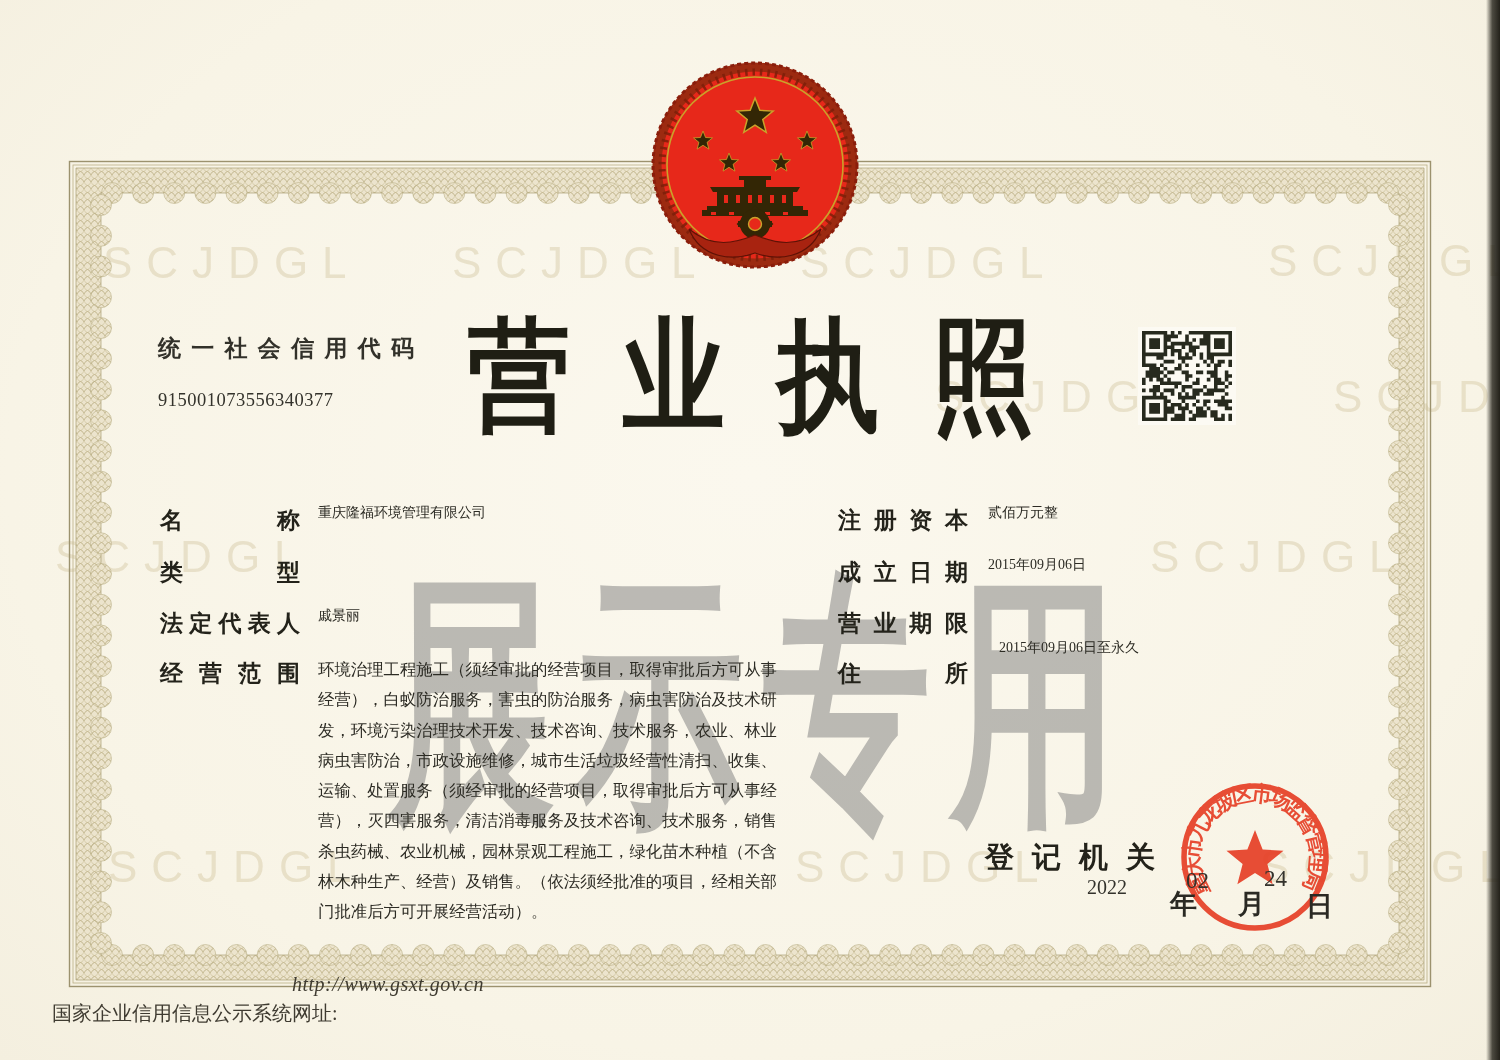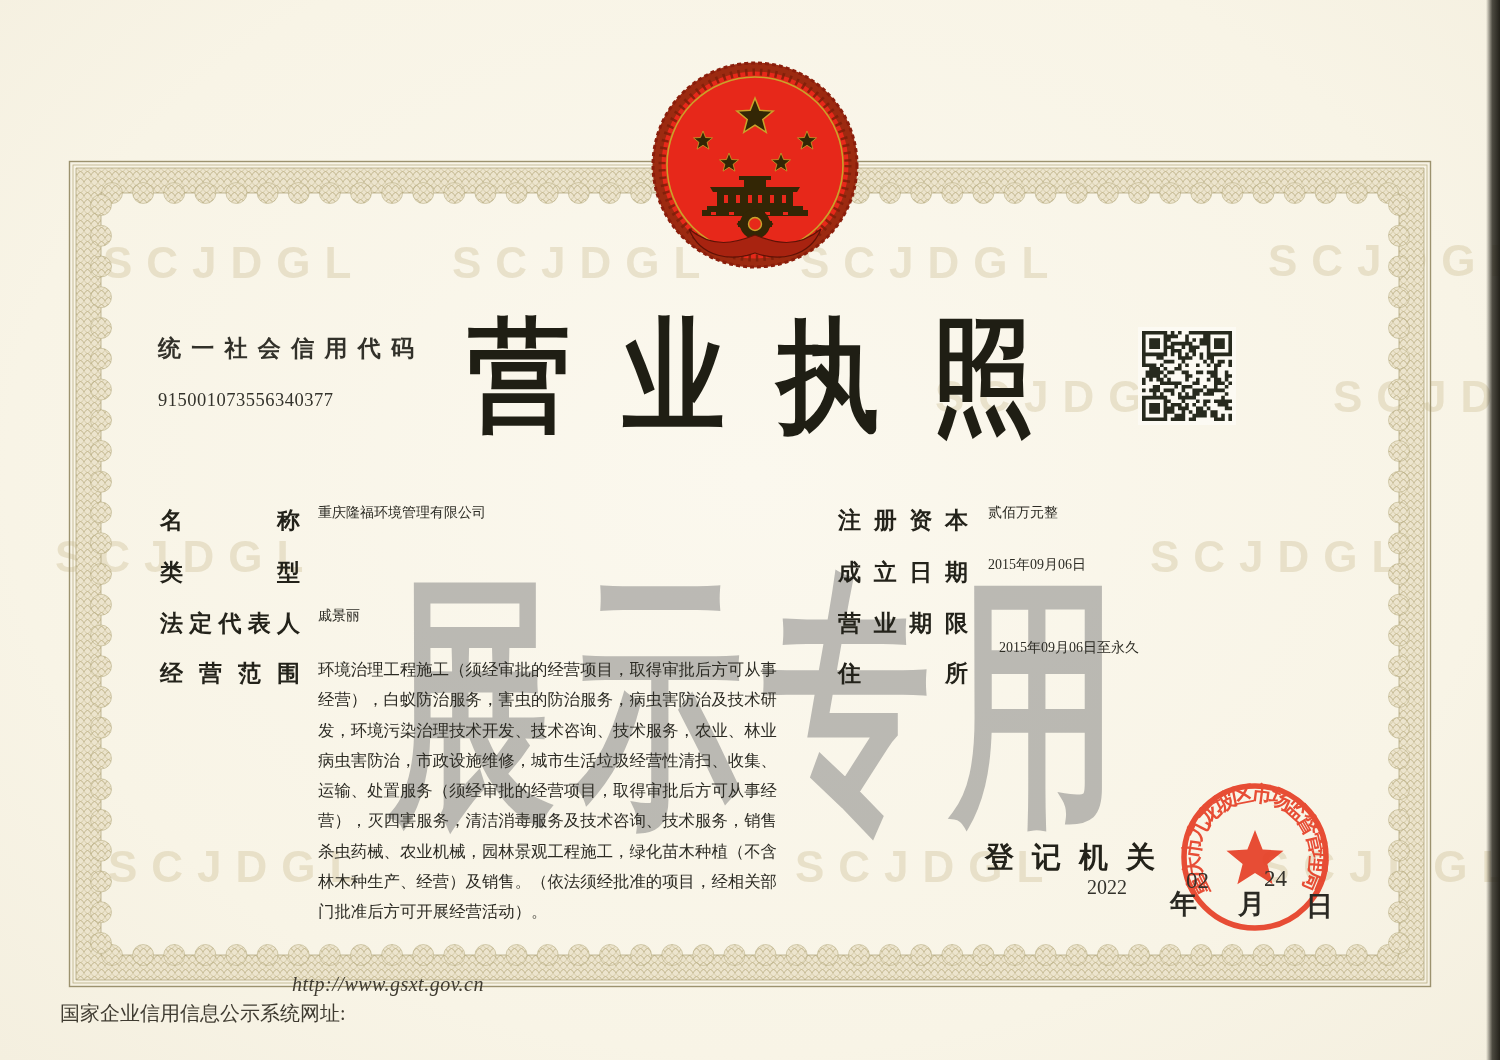--- a/index.html
+++ b/index.html
@@ -1,21 +1,21 @@
 <!DOCTYPE html>
 <html><head>
 <meta charset="utf-8">
 <style>
   html,body{margin:0;padding:0;width:1500px;height:1060px;overflow:hidden;}
   body{background:#f9f5e8;font-family:"Liberation Serif",serif;}
   #page{position:relative;width:1500px;height:1060px;background:
         radial-gradient(ellipse at 50% 45%, #fbf8ee 0%, #f8f4e6 70%, #f4efdf 100%);}
   .abs{position:absolute;}
   
-  .ghost{position:absolute;font-family:"Liberation Sans",sans-serif;font-weight:bold;
+  .ghost{position:absolute;font-family:"Liberation Sans",sans-serif;font-weight:normal;
          font-size:44px;letter-spacing:14px;color:rgba(186,168,112,0.26);z-index:1;user-select:none;}
   
   #frame{position:absolute;left:0;top:0;z-index:2;}
   
   #watermark{position:absolute;left:388px;top:566px;z-index:3;font-family:"Liberation Sans",sans-serif;
              font-weight:700;font-size:254px;line-height:1.04;letter-spacing:30px;white-space:nowrap;
              color:rgba(124,124,124,0.50);transform:scale(0.66,1.04);transform-origin:top left;user-select:none;}
   
   #credit-label{position:absolute;left:158px;top:333px;width:256px;z-index:5;
                 font-family:"Liberation Sans",sans-serif;font-weight:bold;font-size:23px;color:#32312a;}
@@ -366,17 +366,17 @@
     </g>
   </svg>
 
   <div class="date-num" style="left:1087px;top:876px;">2022</div>
   <div class="date-unit" style="left:1170px;top:886px;">年</div>
   <div class="date-num sm" style="left:1186px;top:868px;">02</div>
   <div class="date-unit" style="left:1238px;top:886px;">月</div>
   <div class="date-num sm" style="left:1264px;top:866px;">24</div>
   <div class="date-unit" style="left:1306px;top:888px;">日</div>
 
-  <div class="foot" style="left:60px;top:1000px;">国家企业信用信息公示系统网址:</div>
+  <div class="foot" style="left:52px;top:1000px;">国家企业信用信息公示系统网址:</div>
   <div class="foot" style="left:292px;top:973px;letter-spacing:0.5px;font-style:italic;">http://www.gsxt.gov.cn</div>
 
   <div id="edge-strip"></div>
 </div>
 
 </body></html>

